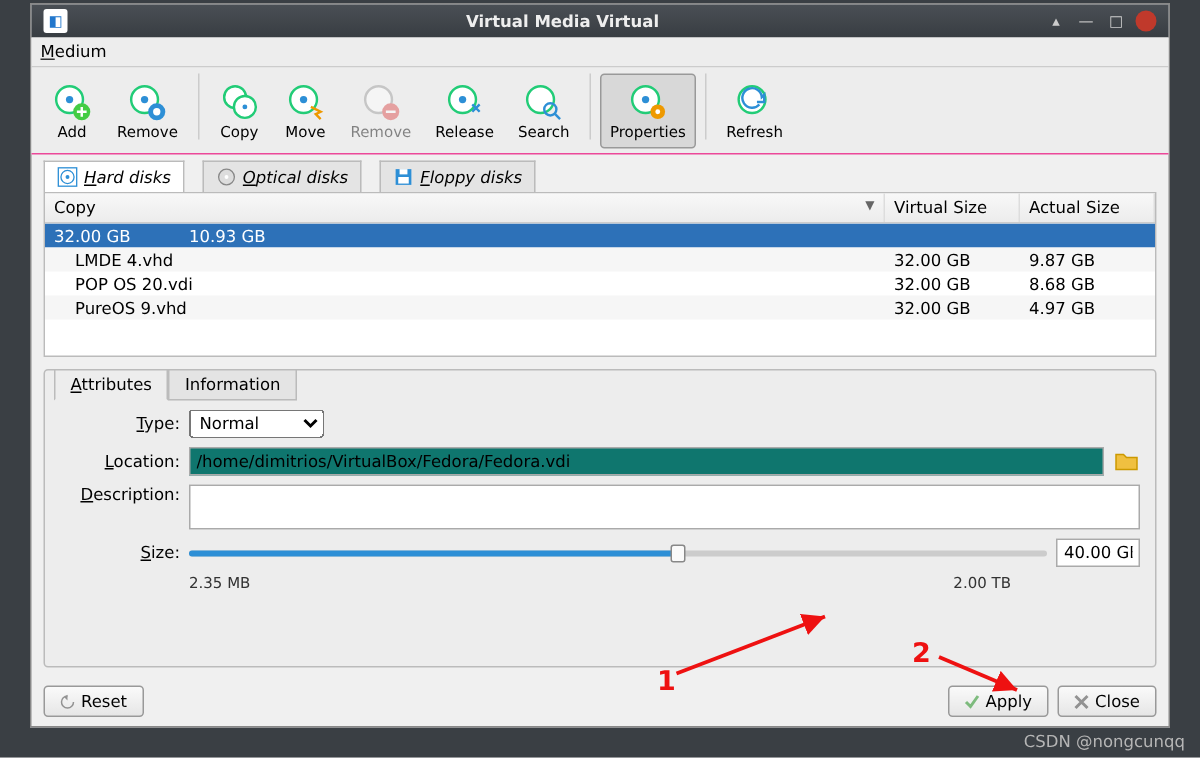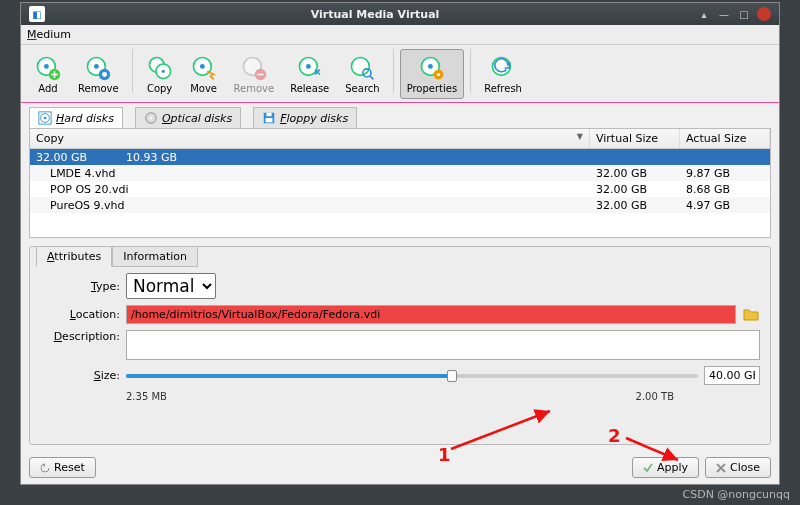--- a/index.html
+++ b/index.html
@@ -40,22 +40,22 @@
 .td-vs { width: 90px; }
 .td-as { width: 90px; }
 .props { margin-top: 8px; border: 1px solid #bbb; background: #ededed; border-radius: 3px; flex: 1; display: flex; flex-direction: column; }
 .ptabstrip { display: flex; padding-left: 6px; margin-top: -1px; }
 .ptab { padding: 3px 10px; font-size: 11px; border: 1px solid #bbb; background: #e4e4e4; cursor: pointer; }
 .ptab.active { background: #ededed; border-bottom-color: #ededed; }
 .form { padding: 6px 10px 4px 10px; font-size: 11px; display: flex; flex-direction: column; gap: 6px; flex: 1; }
 .frow { display: flex; align-items: center; gap: 6px; }
 .flabel { width: 80px; text-align: right; }
 .flabel span { text-decoration: underline; }
-select.ftype { font-size: 17px; padding: 1px 2px; width: 90px; }
-input.floc { flex: 1; font-size: 11px; padding: 2px 4px; border: 1px solid #aaa; background: #ef4444; }
+select.ftype { font-size: 11px; padding: 1px 2px; width: 90px; }
+input.floc { flex: 1; font-size: 11px; padding: 2px 4px; border: 1px solid #aaa; background: #0f766e; }
 .icon-folder { width: 18px; height: 18px; }
 textarea.fdesc { flex: 1; font-size: 11px; padding: 2px 4px; border: 1px solid #aaa; background: #fff; height: 30px; resize: none; }
 .slider-wrap { flex: 1; position: relative; height: 16px; }
 .slider-track { position: absolute; left: 0; right: 0; top: 6px; height: 4px; background: #ccc; border-radius: 2px; }
 .slider-fill { position: absolute; left: 0; top: 6px; height: 4px; background: #2d8fd6; border-radius: 2px; }
 .slider-thumb { position: absolute; top: 2px; width: 10px; height: 12px; background: #fafafa; border: 1px solid #888; border-radius: 2px; transform: translateX(-50%); }
 .size-input { width: 56px; font-size: 11px; padding: 2px 4px; border: 1px solid #aaa; background: #fff; text-align: right; }
 .scale-row { display: flex; font-size: 10px; color: #333; padding-left: 86px; padding-right: 86px; justify-content: space-between; }
 .footer { display: flex; padding: 6px 8px; gap: 6px; }
 .footer-spacer { flex: 1; }

